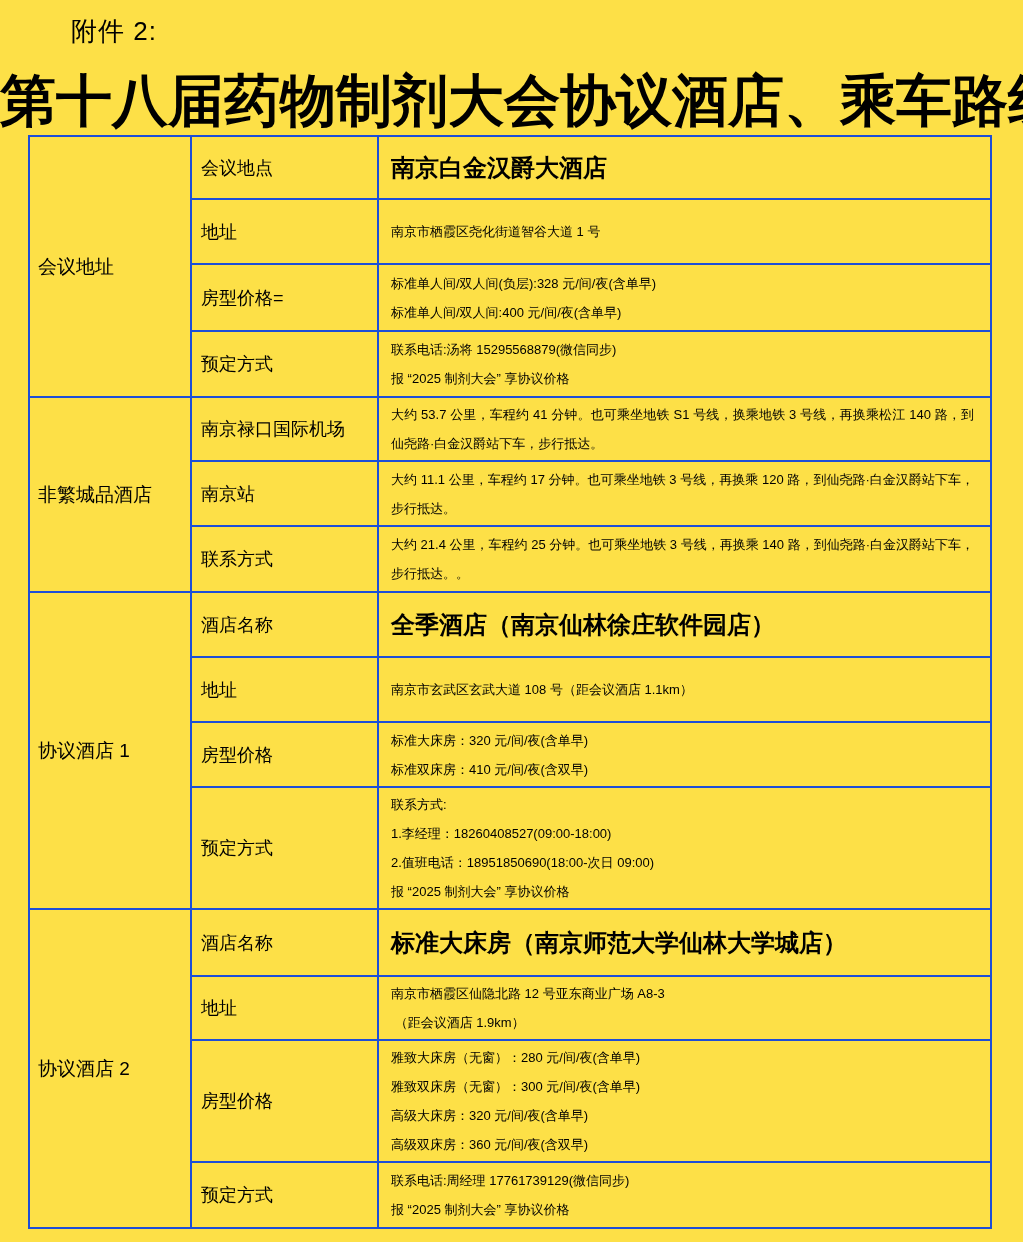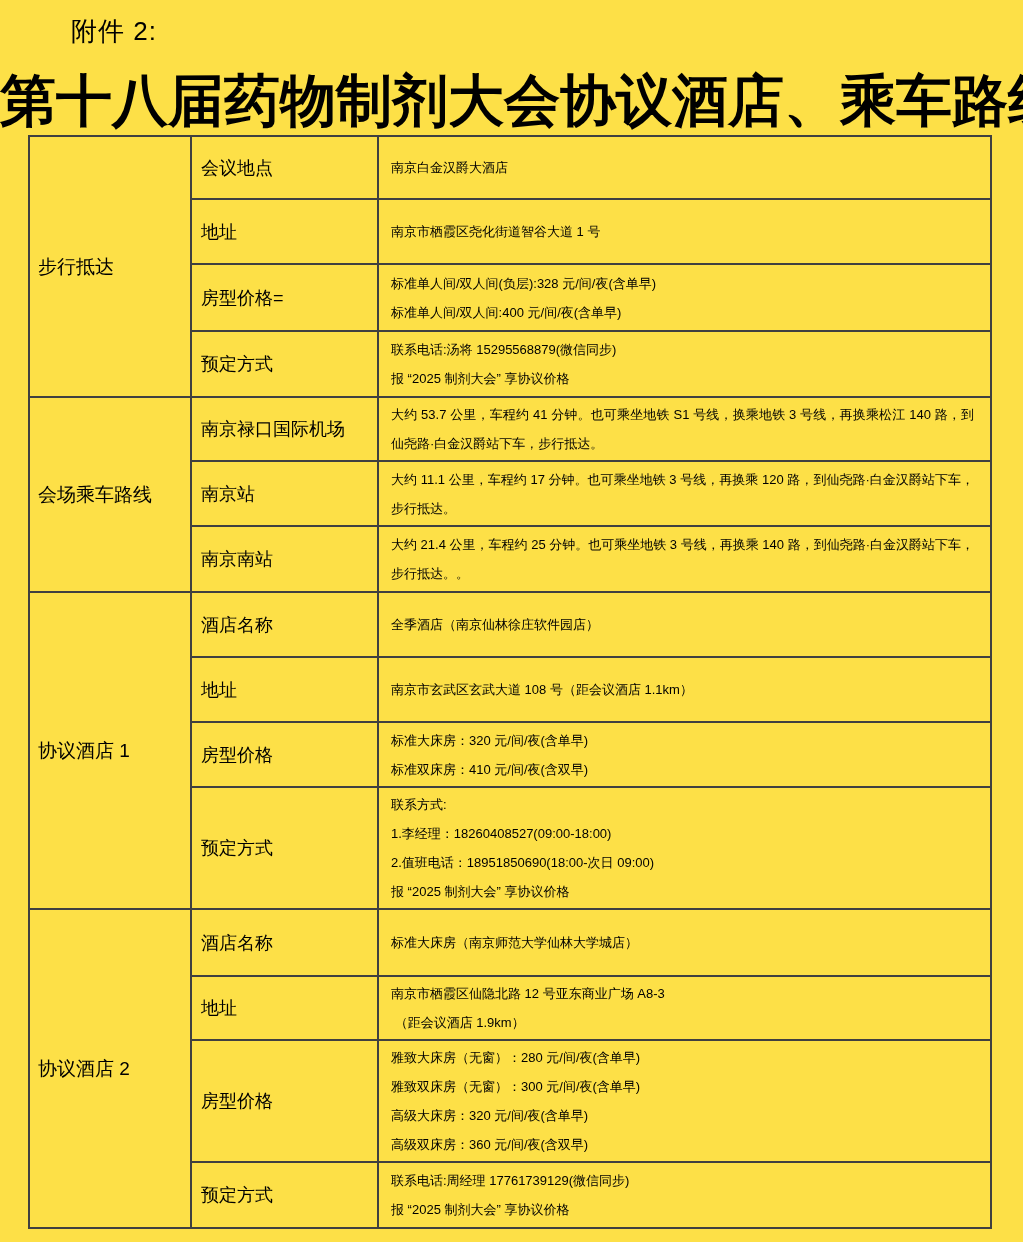--- a/index.html
+++ b/index.html
@@ -36,89 +36,89 @@
   }
   table.info {
     position: absolute;
     left: 28px;
     top: 135px;
     width: 962px;
     border-collapse: collapse;
     table-layout: fixed;
   }
   table.info td {
-    border: 2px solid #404040;
+    border: 2px solid #1d4ed8;
     vertical-align: middle;
     overflow: hidden;
   }
   td.sec {
     font-size: 19px;
     padding: 0 4px 0 8px;
   }
   td.lab {
     font-size: 18px;
     padding: 0 4px 0 9px;
   }
   td.val {
     font-size: 13px;
     line-height: 29px;
     padding: 2px 16px 2px 12px;
     white-space: pre-wrap;
   }
   td.val.wrap { text-align: justify; }
-  td.val.b { font-weight: 400; font-size: 13px; }
+  td.val.b { font-weight: 700; font-size: 24px; }
 </style>
 </head>
 <body>
 
 <div class="page">
 
   <div class="attachment-label">附件 2:</div>
 
   <div class="page-title">第十八届药物制剂大会协议酒店、乘车路线</div>
 
   <table class="info">
     <colgroup>
       <col style="width:162px">
       <col style="width:187px">
       <col style="width:613px">
     </colgroup>
 
     <tbody>
         <tr style="height:63px">
-      <td class="sec" rowspan="4">步行抵达</td>
+      <td class="sec" rowspan="4">会议地址</td>
       <td class="lab">会议地点</td>
       <td class="val b">南京白金汉爵大酒店</td>
     </tr>
     <tr style="height:65px">
       <td class="lab">地址</td>
       <td class="val">南京市栖霞区尧化街道智谷大道 1 号</td>
     </tr>
     <tr style="height:67px">
       <td class="lab">房型价格=</td>
       <td class="val">标准单人间/双人间(负层):328 元/间/夜(含单早)
 标准单人间/双人间:400 元/间/夜(含单早)</td>
     </tr>
     <tr style="height:66px">
       <td class="lab">预定方式</td>
       <td class="val">联系电话:汤将 15295568879(微信同步)
 报 “2025 制剂大会” 享协议价格</td>
     </tr>
 
     <tr style="height:64px">
-      <td class="sec" rowspan="3">会场乘车路线</td>
+      <td class="sec" rowspan="3">非繁城品酒店</td>
       <td class="lab">南京禄口国际机场</td>
       <td class="val wrap">大约 53.7 公里，车程约 41 分钟。也可乘坐地铁 S1 号线，换乘地铁 3 号线，再换乘松江 140 路，到仙尧路·白金汉爵站下车，步行抵达。</td>
     </tr>
     <tr style="height:65px">
       <td class="lab">南京站</td>
       <td class="val wrap">大约 11.1 公里，车程约 17 分钟。也可乘坐地铁 3 号线，再换乘 120 路，到仙尧路·白金汉爵站下车，步行抵达。</td>
     </tr>
     <tr style="height:66px">
-      <td class="lab">南京南站</td>
+      <td class="lab">联系方式</td>
       <td class="val wrap">大约 21.4 公里，车程约 25 分钟。也可乘坐地铁 3 号线，再换乘 140 路，到仙尧路·白金汉爵站下车，步行抵达。。</td>
     </tr>
 
     <tr style="height:65px">
       <td class="sec" rowspan="4">协议酒店 1</td>
       <td class="lab">酒店名称</td>
       <td class="val b">全季酒店（南京仙林徐庄软件园店）</td>
     </tr>
     <tr style="height:65px">
       <td class="lab">地址</td>

